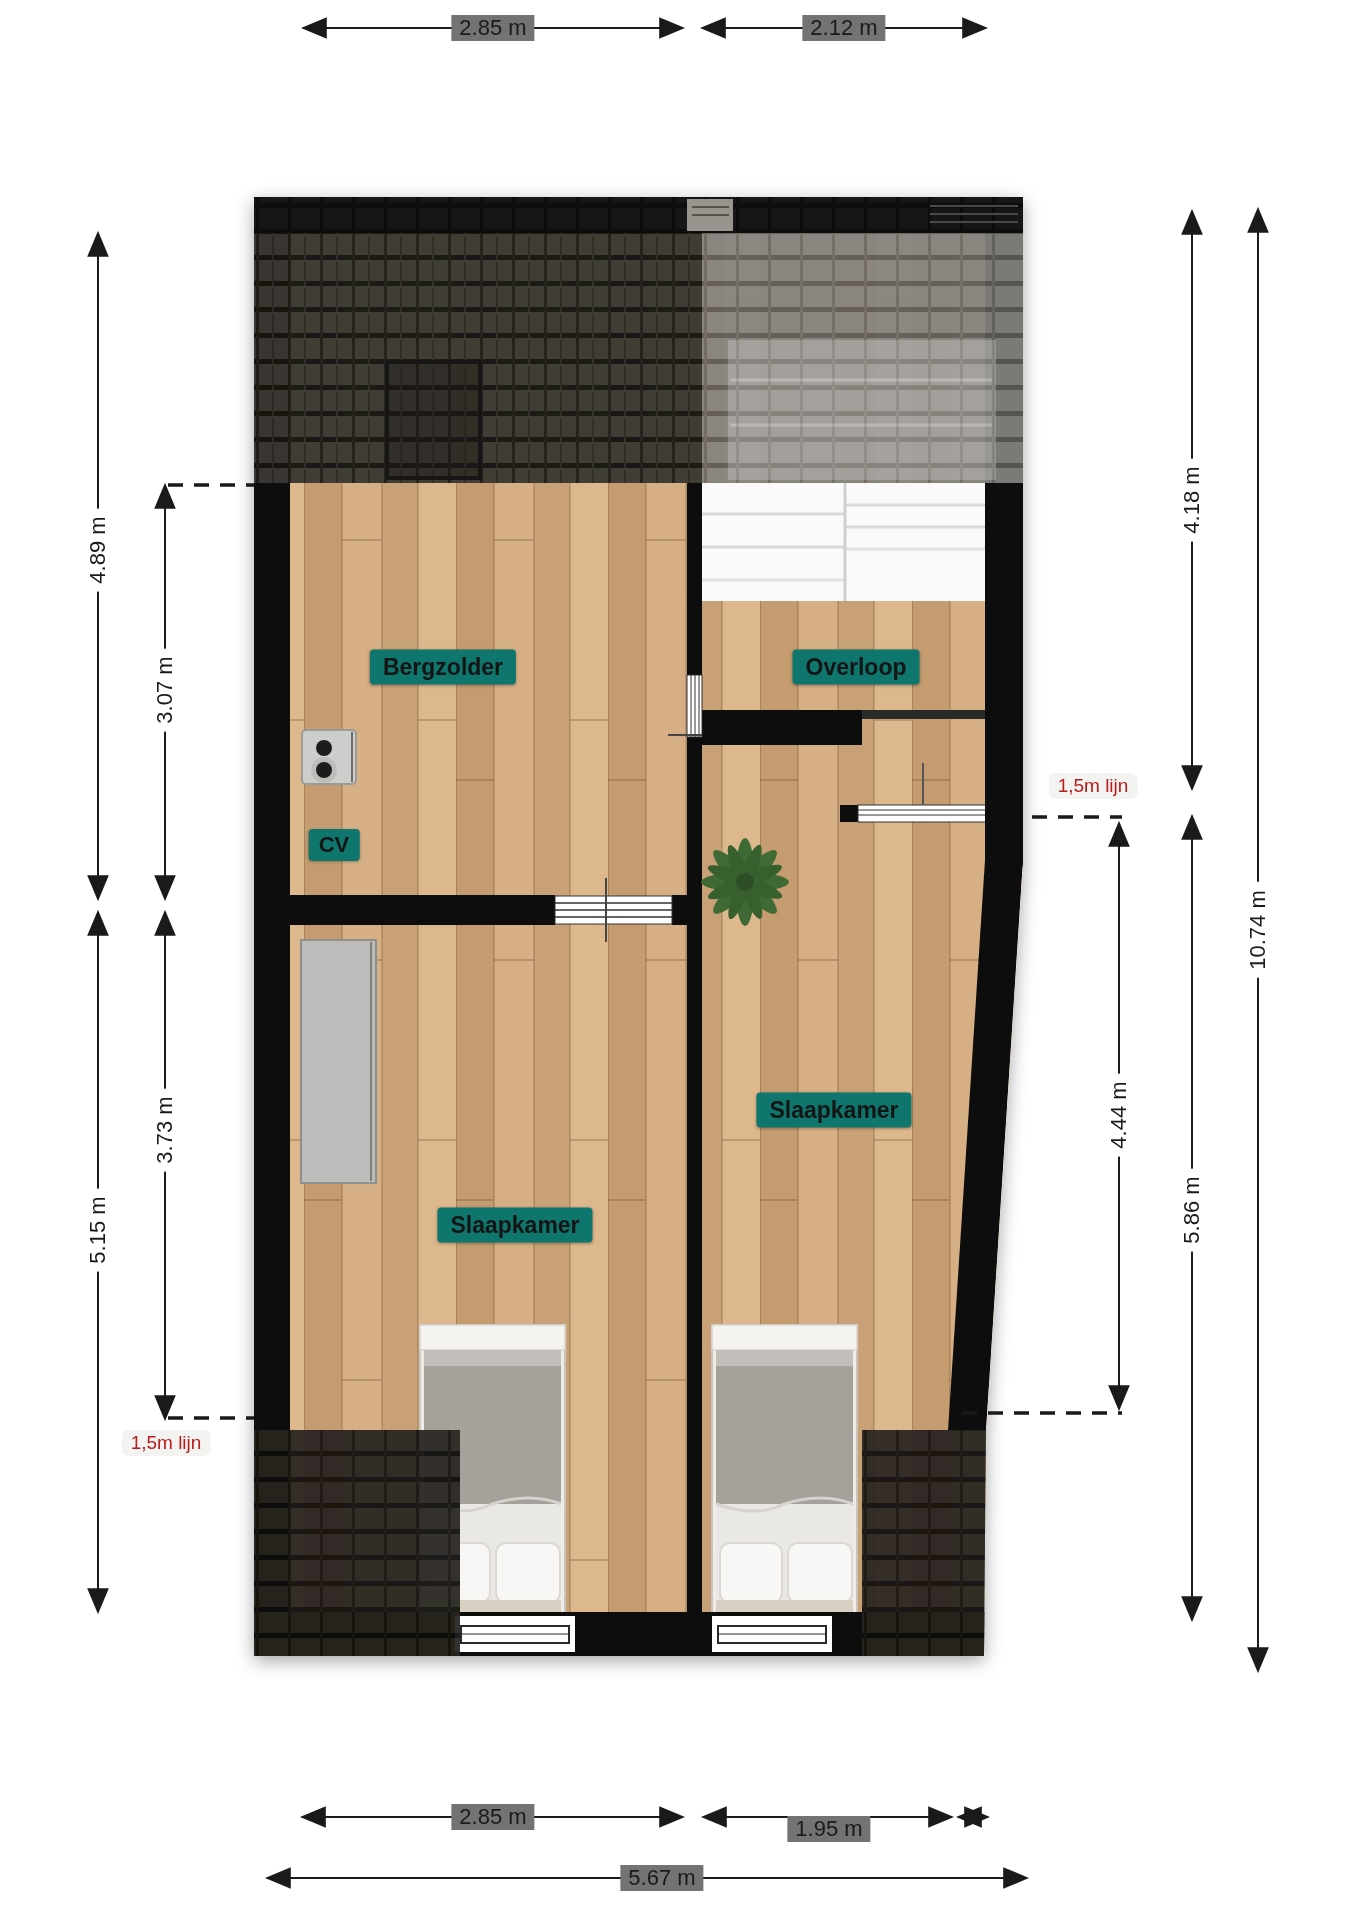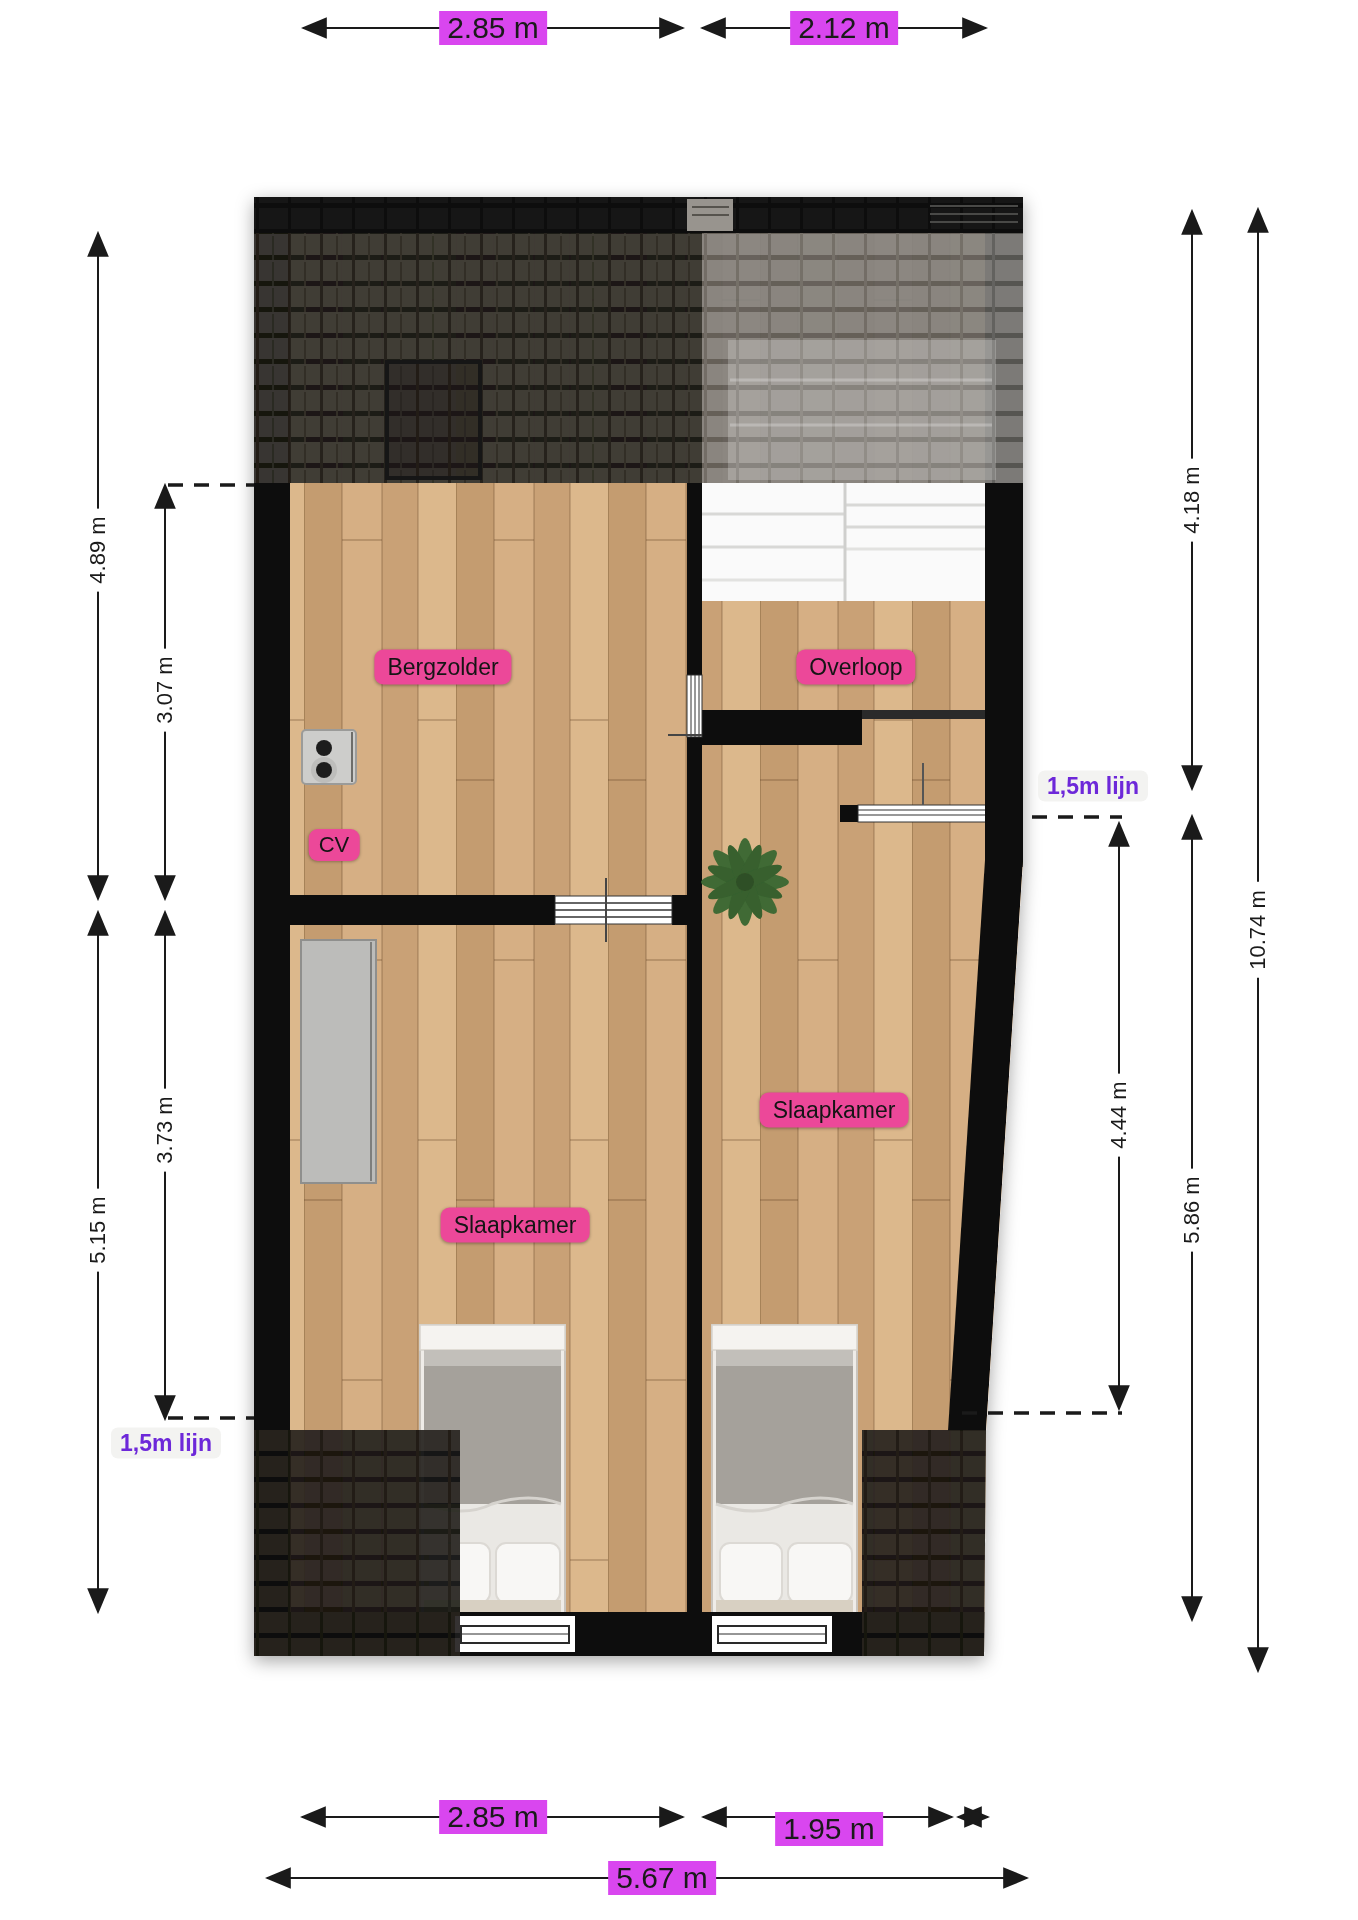--- a/index.html
+++ b/index.html
@@ -1,27 +1,27 @@
 <!DOCTYPE html>
 <html><head>
 <meta charset="utf-8">
 <style>
   html,body{margin:0;padding:0;background:#fff;}
   #stage{position:relative;width:1358px;height:1920px;background:#ffffff;overflow:hidden;
          font-family:"Liberation Sans", sans-serif;}
   #plan-svg{position:absolute;left:0;top:0;}
   .lbl{position:absolute;transform:translate(-50%,-50%);white-space:nowrap;
-       background:#ec4899;color:#151515;font-weight:normal;font-size:23px;
-       padding:4px 13px;border-radius:9px;box-shadow:0 1px 3px rgba(0,0,0,.28);z-index:30;}
+       background:#0f766e;color:#151515;font-weight:bold;font-size:23px;
+       padding:4px 13px;border-radius:4px;box-shadow:0 1px 3px rgba(0,0,0,.28);z-index:30;}
   .lbl.small{font-size:22px;padding:3px 10px;}
   .linelbl{position:absolute;transform:translate(-50%,-50%);white-space:nowrap;
-       background:#f3f3f1;color:#6d28d9;font-weight:bold;font-size:23px;
+       background:#f3f3f1;color:#b91c1c;font-weight:normal;font-size:19px;
        padding:2px 9px;border-radius:7px;z-index:30;}
   .dim{position:absolute;transform:translate(-50%,-50%);white-space:nowrap;
-       background:#d946ef;color:#1a1a1a;font-size:30px;padding:0 8px;z-index:20;}
+       background:#737373;color:#1a1a1a;font-size:22px;padding:0 8px;z-index:20;}
   .dimv{position:absolute;transform:translate(-50%,-50%) rotate(-90deg);white-space:nowrap;
        background:#ffffff;color:#1a1a1a;font-size:22px;padding:0 8px;z-index:20;}
 </style>
 </head>
 <body>
 
 <div id="stage">
 
 <svg id="plan-svg" width="1358" height="1920" viewBox="0 0 1358 1920" xmlns="http://www.w3.org/2000/svg">
   <defs>

